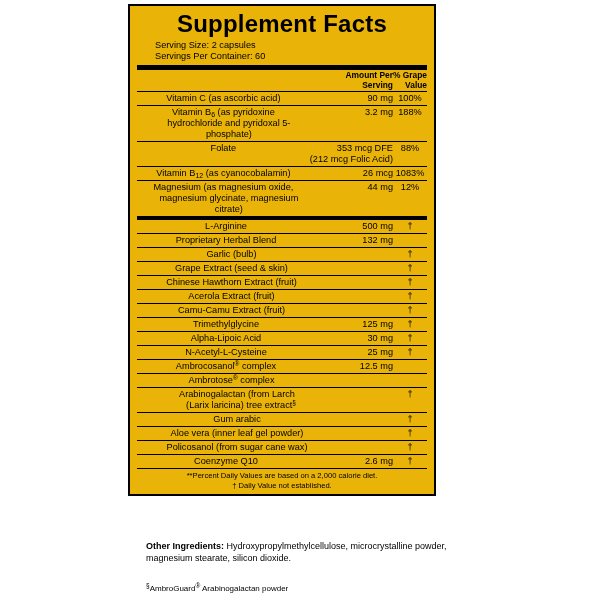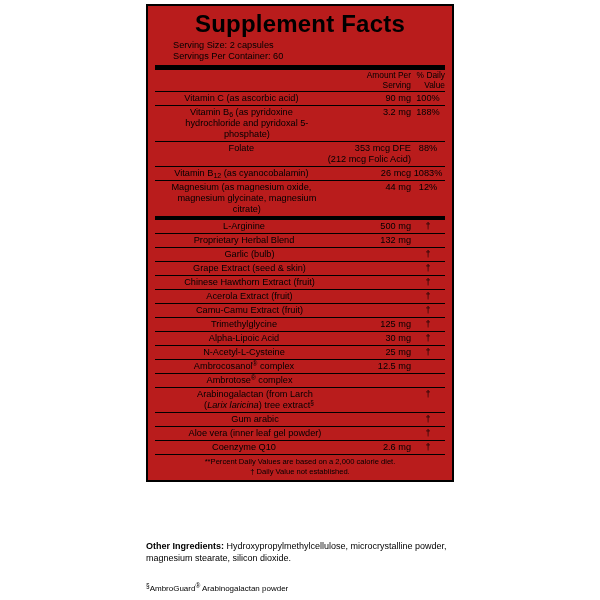--- a/index.html
+++ b/index.html
@@ -16,25 +16,25 @@
     overflow: hidden;
   }
   .page {
     position: absolute;
     left: 0; top: 0;
     width: 600px;
     height: 600px;
   }
   .panel {
     position: absolute;
-    left: 146px;
+    left: 128px;
     top: 4px;
     width: 308px;
     border: 2px solid #000;
-    background: #b91c1c;
+    background: #eab308;
     box-sizing: border-box;
     padding: 4px 7px 4px 7px;
   }
   .title {
     text-align: center;
     font-size: 24px;
     font-weight: bold;
     letter-spacing: 0.2px;
     line-height: 27px;
     margin: 0 0 3px 0;
@@ -59,34 +59,34 @@
     padding: 1px 0 1px 0;
     vertical-align: top;
     border-bottom: 1px solid #000;
   }
   td.name { text-align: center; padding-right: 4px; }
   td.amt  { text-align: right; width: 78px; white-space: nowrap; padding-right: 5px;}
   td.dv   { text-align: center; width: 34px; white-space: nowrap; }
   .hdr td {
     font-size: 8.4px;
     line-height: 9.5px;
-    font-weight: normal;
+    font-weight: bold;
     text-align: right;
     vertical-align: bottom;
     border-bottom: 1px solid #000;
     padding-bottom: 1px;
   }
   .hdr td.name { border-bottom: 1px solid #000; }
   .indent1 { padding-left: 11px; display: block; }
   .indent2 { padding-left: 22px; display: block; }
   .indent3 { padding-left: 30px; display: block; }
   .hang { display: block; padding-left: 11px; text-indent: -11px; }
   sub { font-size: 7px; vertical-align: baseline; position: relative; top: 2px; }
   sup { font-size: 6.5px; vertical-align: baseline; position: relative; top: -3px; }
-  .ital { font-style: italic; }
+  .ital { }
   .footnotes {
     font-size: 7.6px;
     line-height: 9.5px;
     padding-top: 2px;
     text-align: center;
   }
   .sep-med {
     height: 3px;
     background: #000;
     margin: 0;
@@ -124,21 +124,21 @@
 
     <table class="facts">
       <tbody>
           <tr class="hdr">
         <td class="name"></td>
         <td class="amt">
           <span>Amount Per</span><br>
           <span>Serving</span>
         </td>
         <td class="dv">
-          <span>% Daily</span><br>
+          <span>% Grape</span><br>
           <span>Value</span>
         </td>
       </tr>
 
       <tr>
         <td class="name">Vitamin C (as ascorbic acid)</td>
         <td class="amt">90 mg</td>
         <td class="dv">100%</td>
       </tr>
 
@@ -286,20 +286,27 @@
       </tr>
 
       <tr>
         <td class="name">
               <span class="indent2">Aloe vera (inner leaf gel powder)</span>
             </td>
         <td class="amt"></td>
         <td class="dv">†</td>
       </tr>
 
+      <tr>
+        <td class="name">
+              <span class="indent2">Policosanol (from sugar cane wax)</span>
+            </td>
+        <td class="amt"></td>
+        <td class="dv">†</td>
+      </tr>
 
       <tr>
         <td class="name">Coenzyme Q10</td>
         <td class="amt">2.6 mg</td>
         <td class="dv">†</td>
       </tr>
     </tbody>
       </table>
 
     <div class="footnotes">

